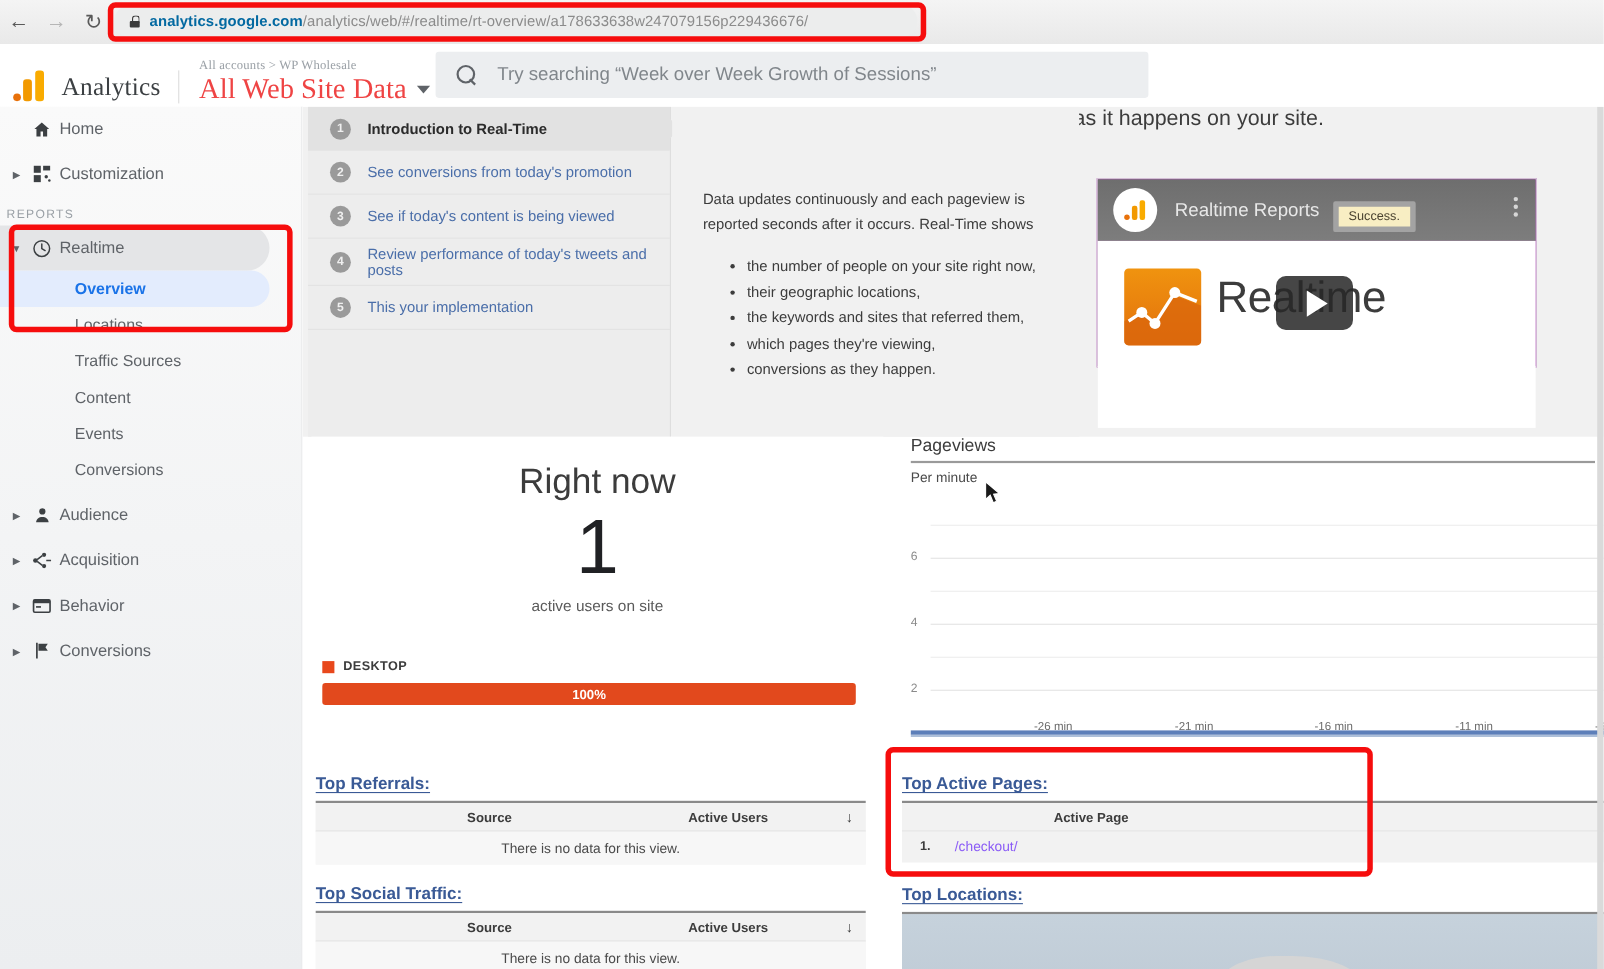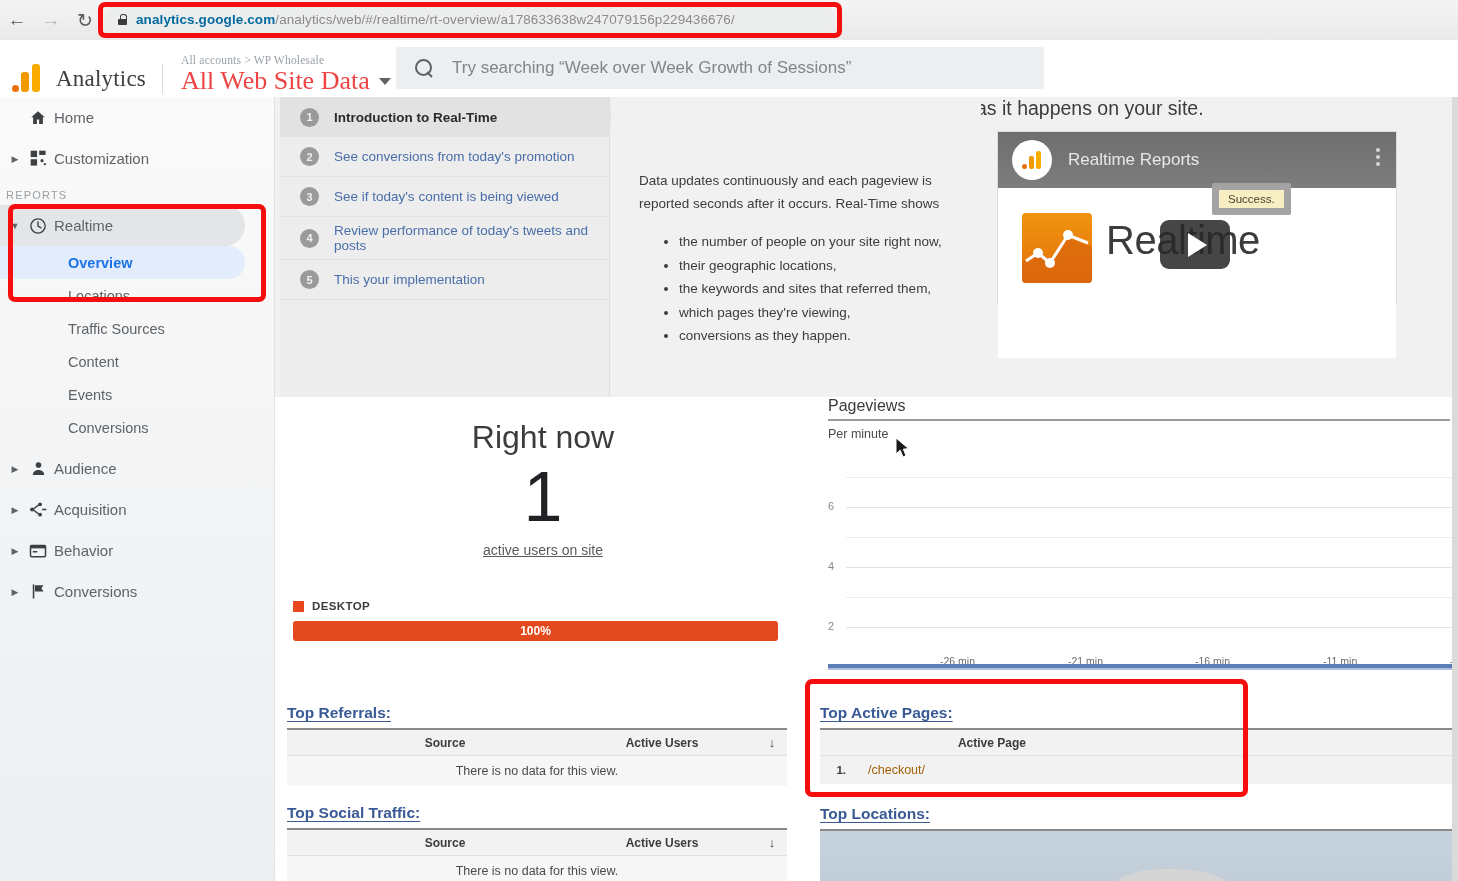--- a/index.html
+++ b/index.html
@@ -153,27 +153,27 @@
     position:absolute; left: 365px; top: 0px; width: 620px;
     font-size: 19.5px; color: #3c3c3c; white-space: nowrap;
   }
   .intro-p {
     margin-top: 72px; font-size: 13.5px; color: #3c3c3c; line-height: 23px;
   }
   .intro-ul { margin: 16px 0 0 40px; font-size: 13.5px; color: #3c3c3c; line-height: 22.5px;}
   .intro-ul li { margin-bottom: 1px; }
   .tooltip-success {
     position:absolute; left: 937px; top: 86px; background: #f8eec3;
-    border: 7px solid #a3a3a3; font-size: 11.5px; color: #4a4330;
+    border: 5px solid #a3a3a3; font-size: 11.5px; color: #4a4330;
     padding: 3px 9px; border-radius: 2px; z-index: 40;
   }
 
   
   .video-card {
-    position:absolute; left: 722px; top: 34px; width: 400px; height: 172px;
+    position:absolute; left: 722px; top: 65px; width: 400px; height: 172px;
     background: #a21caf; border: 1px solid #dcdcdc;
   }
   .video-top {
     height: 56px; background: linear-gradient(#6e6e6e, #7d7d7d);
     display:flex; align-items:center; padding-left: 14px; position:relative;
   }
   .vt-avatar {
     width: 40px; height: 40px; border-radius: 50%; background:#fff;
     display:flex;align-items:center;justify-content:center; position:relative;
   }
@@ -202,21 +202,21 @@
     border-top: 12px solid transparent; border-bottom: 12px solid transparent;
     margin-left: 5px;
   }
 
   
   .rightnow {
     position:absolute; left: 8px; top: 300px; width: 520px; height: 285px; background:#fff;
   }
   .rn-title { text-align:center; font-size: 32px; color: #3c3c3c; margin-top: 22px;}
   .rn-number { text-align:center; font-size: 70px; color: #202124; line-height: 78px; margin-top: 2px; font-weight: 400;}
-  .rn-sub { text-align:center; font-size: 14px; color: #5a5a5a; margin-top: 6px; text-decoration: underline;}
+  .rn-sub { text-align:center; font-size: 14px; color: #5a5a5a; margin-top: 6px;}
   .rn-legend { display:flex; align-items:center; margin: 42px 0 0 10px; }
   .rn-swatch { width:11px;height:11px;background:#e8481c;margin-right:8px; }
   .rn-legend-label{ font-size: 11.5px; font-weight:700; color:#3c3c3c; letter-spacing:.4px;}
   .rn-bar {
     margin: 9px 0 0 10px; width: 485px; height: 20px; background:#e2491d;
     border-radius: 3px; color:#fff; font-size: 12px; font-weight:700;
     display:flex; align-items:center; justify-content:center;
   }
 
   
@@ -254,21 +254,21 @@
   .th-rank { width: 36px; flex:0 0 36px; }
   .th-src { flex: 1 1 auto; text-align:center; }
   .th-users { width: 190px; flex:0 0 190px; text-align:center; }
   .th-sort { width: 30px; flex:0 0 30px; text-align:center; color:#3c3c3c; font-size: 13px;}
   .tbl-empty {
     height: 30px; display:flex; align-items:center; justify-content:center;
     font-size: 12.5px; color:#4a4a4a; background:#f7f7f7;
   }
   .tbl-row { display:flex; align-items:center; height: 28px; font-size: 12.5px; background:#f2f2f2;}
   .td-rank { width: 36px; flex:0 0 36px; text-align:right; padding-right: 10px; color:#3c3c3c; font-weight:700; font-size:11.5px;}
-  .td-page { flex:1 1 auto; padding-left: 12px; color:#a16207; }
+  .td-page { flex:1 1 auto; padding-left: 12px; color:#8b5cf6; }
   .th-page { width: 170px; flex: 0 0 170px; padding-left: 12px; text-align:right; }
   .loc-map {
     margin-top: 6px; height: 74px; width: 100%;
     background: linear-gradient(#c6d2dc,#bfcbd6); border-top: 2px solid #8a8a8a;
     position: relative; overflow:hidden;
   }
   .loc-map .landmass {
     position:absolute; left: 290px; top: 38px; width: 130px; height: 60px;
     background: #d5d5d5; border-radius: 40% 50% 30% 45%;
   }

